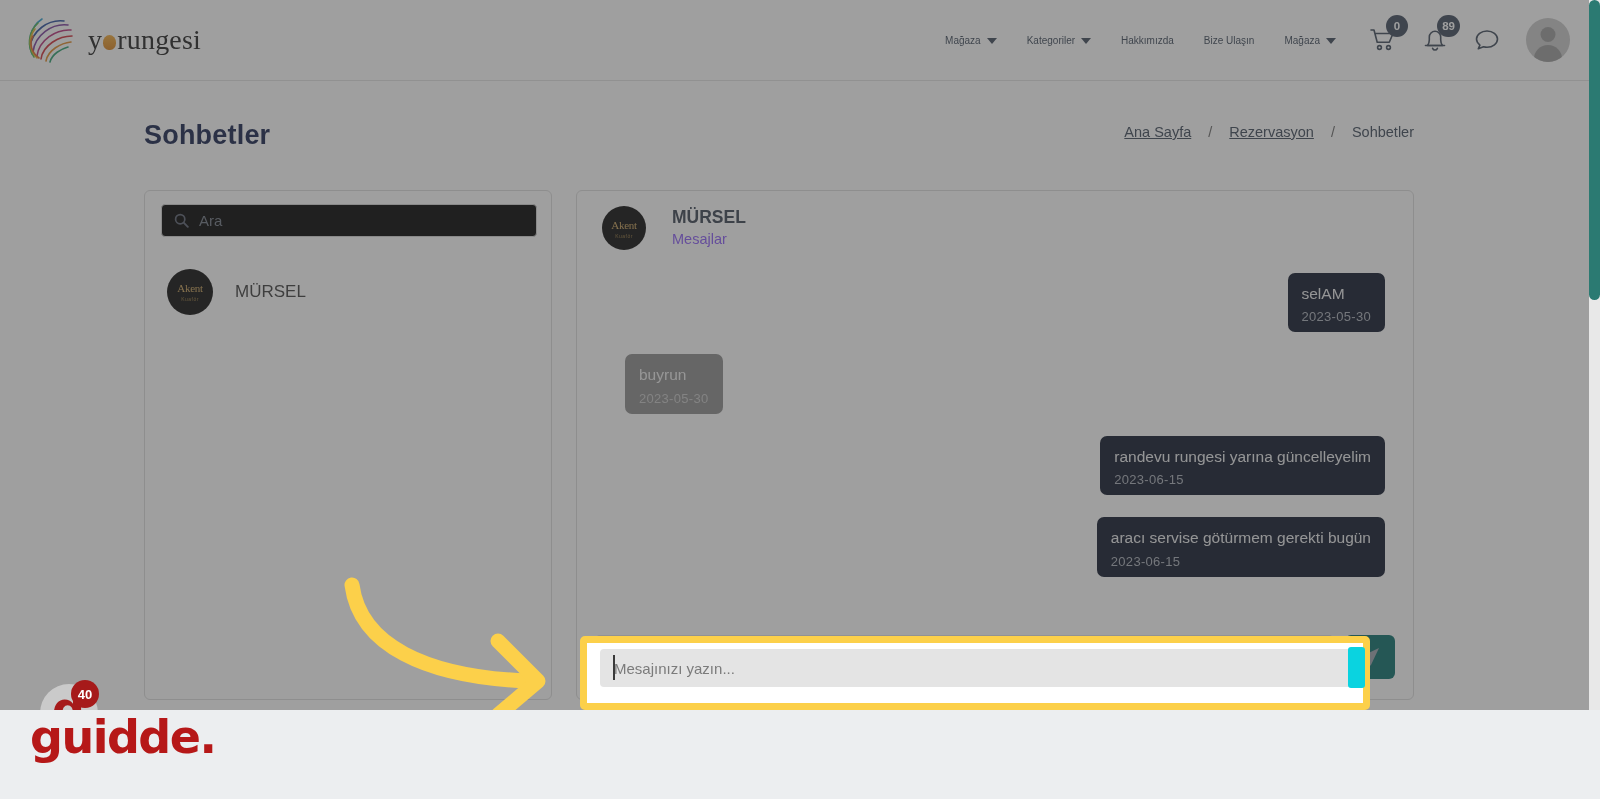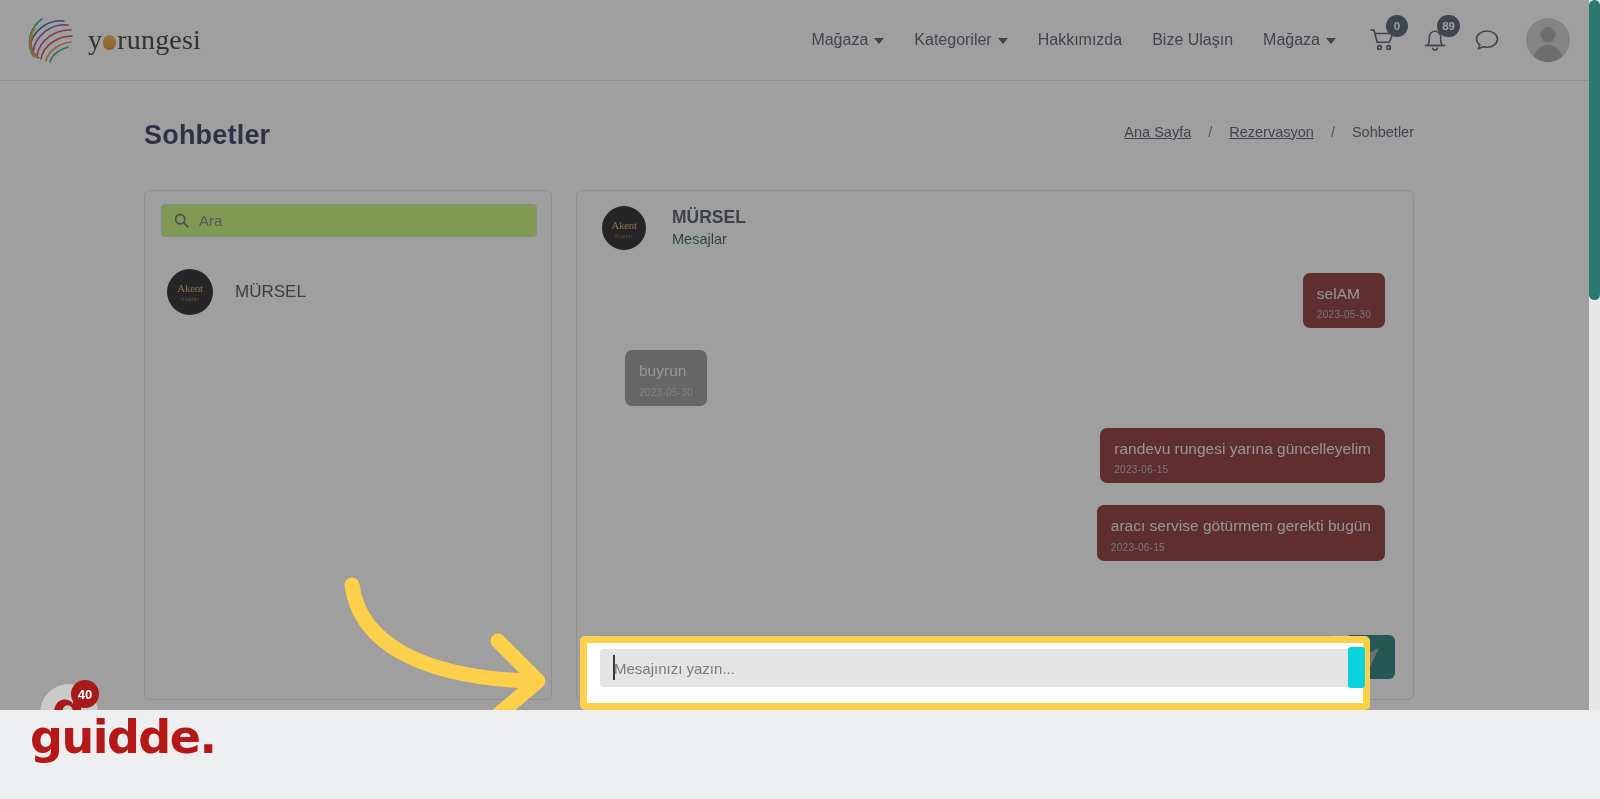--- a/index.html
+++ b/index.html
@@ -63,21 +63,21 @@
     background: linear-gradient(180deg,#f0a93a,#d9821d);
     margin: 0 1px;
     position: relative; top: 2px;
   }
 
   .nav {
     margin-left: auto;
     display: flex;
     align-items: center;
     gap: 30px;
-    font-size: 16px;
+    font-size: 10px;
     color: #3e4a5a;
   }
   .nav-item {
     display: flex; align-items: center; gap: 6px;
     cursor: pointer;
     white-space: nowrap;
   }
   .caret {
     width: 0; height: 0;
     border-left: 5px solid transparent;
@@ -191,21 +191,21 @@
     border-radius: 6px;
   }
   .search-box {
     position: absolute;
     left: 16px; top: 13px;
     width: 376px; height: 33px;
     border: 1px solid #d5d5d5;
     border-radius: 4px;
     display: flex; align-items: center;
     padding: 0 12px;
-    background: #bef264;
+    background: #000000;
     cursor: text;
   }
   .search-ph {
     font-size: 15px;
     color: #6f7682;
     margin-left: 10px;
   }
 
   .contact-row {
     position: absolute;
@@ -256,49 +256,49 @@
     position: absolute;
     left: 25px; top: 15px;
     display: flex; align-items: center; gap: 26px;
   }
   .chat-header .avatar-akent { width: 44px; height: 44px; }
   .chat-title {
     font-size: 17.5px; font-weight: bold; color: #3b4453;
     line-height: 1.35;
   }
   .chat-sub {
-    font-size: 14.5px; color: #14532d;
+    font-size: 14.5px; color: #8b5cf6;
     line-height: 1.35;
   }
 
   .messages {
     position: absolute;
     left: 0; top: 82px;
     width: 838px; height: 345px;
     padding: 0 30px;
   }
   .msg-row { display: flex; margin-bottom: 22px; }
   .msg-row.out { justify-content: flex-end; }
   .msg-row.in  { justify-content: flex-start; padding-left: 18px; }
   .bubble {
     border-radius: 7px;
     padding: 11px 14px 8px 14px;
     max-width: 560px;
   }
-  .bubble.out { background: #7f1d1d; }
+  .bubble.out { background: #0f172a; }
   .bubble.in  { background: #8c8c8c; }
   .bubble .txt {
     font-size: 15.5px;
     color: #e9eaec;
     line-height: 1.25;
     white-space: nowrap;
   }
   .bubble.in .txt { color: #ececec; }
   .bubble .time {
-    font-size: 10px;
+    font-size: 13px;
     color: #a9aeb8;
     margin-top: 6px;
     letter-spacing: .3px;
   }
   .bubble.in .time { color: #c6c6c6; }
 
   
   .composer {
     position: absolute;
     left: 18px; bottom: 18px;

